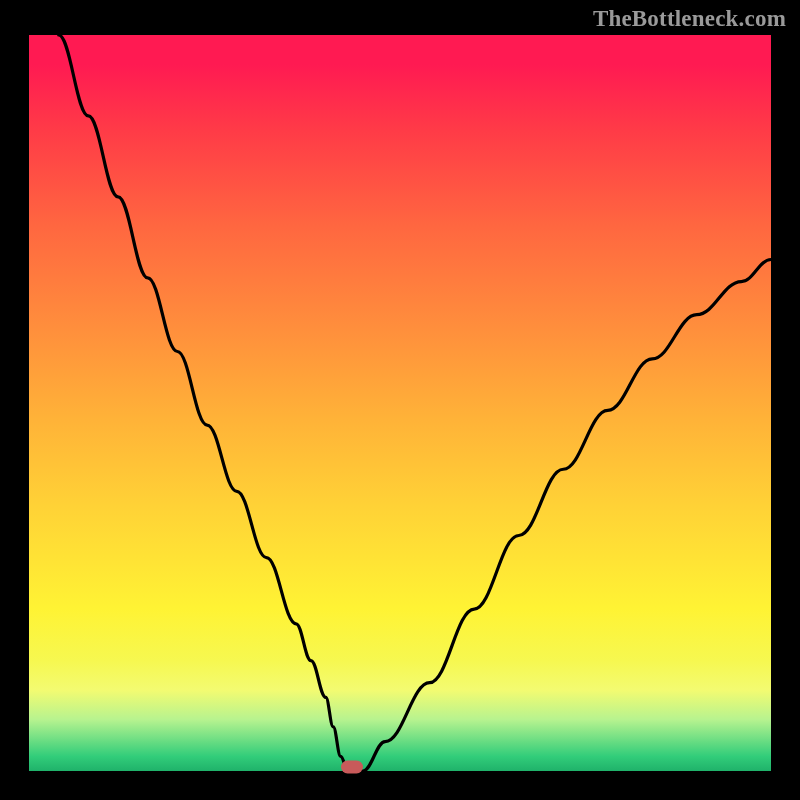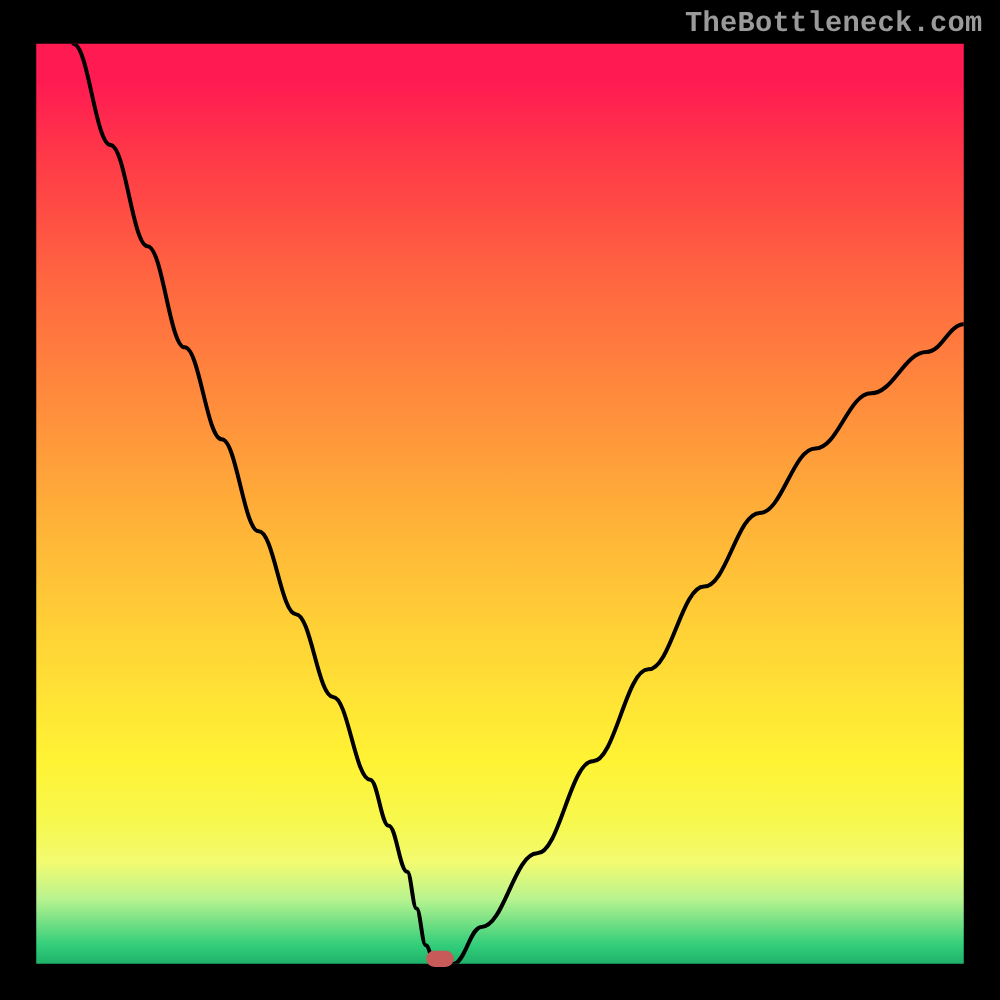--- a/index.html
+++ b/index.html
@@ -13,21 +13,21 @@
   .container {
     position: relative;
     width: 800px;
     height: 800px;
     background: #000;
   }
   .attribution {
     position: absolute;
     top: 6px;
     right: 14px;
-    font-family: Liberation Mono, monospace;
+    font-family: Liberation Serif, serif;
     font-size: 23px;
     font-weight: 600;
     color: #9a9a9a;
     letter-spacing: 0.2px;
     z-index: 10;
   }
   .plot-area {
     position: absolute;
     left: 29px;
     top: 35px;

